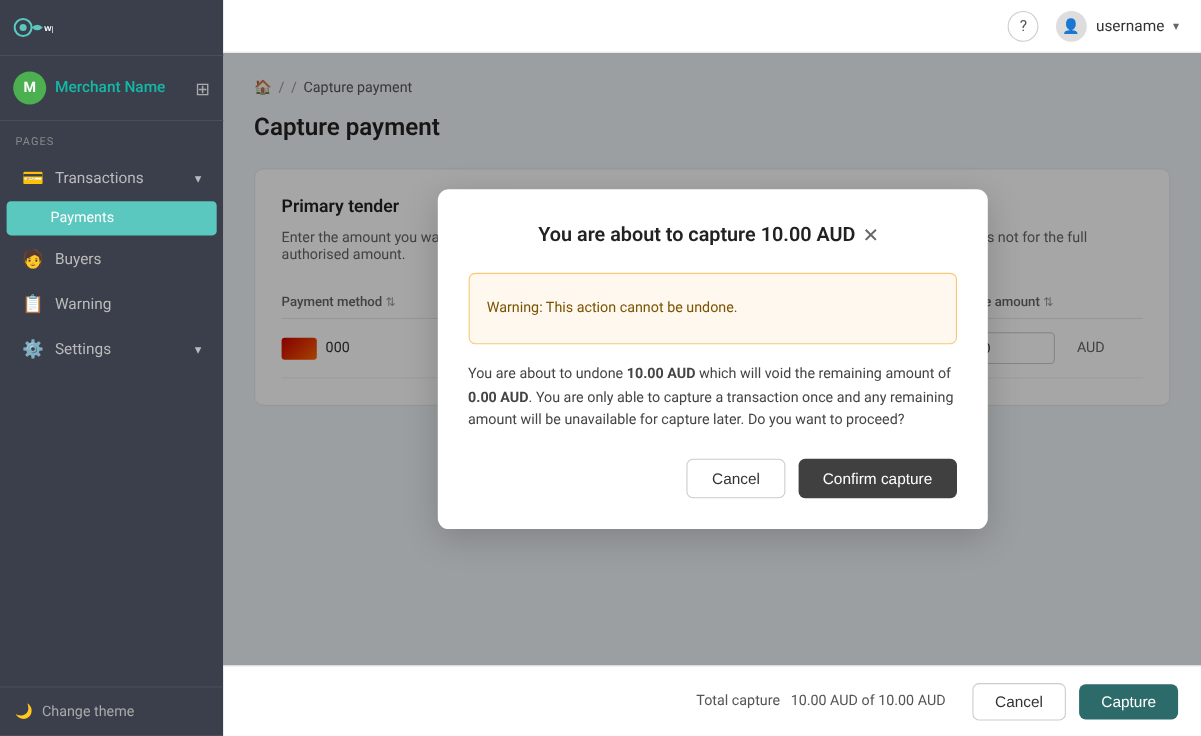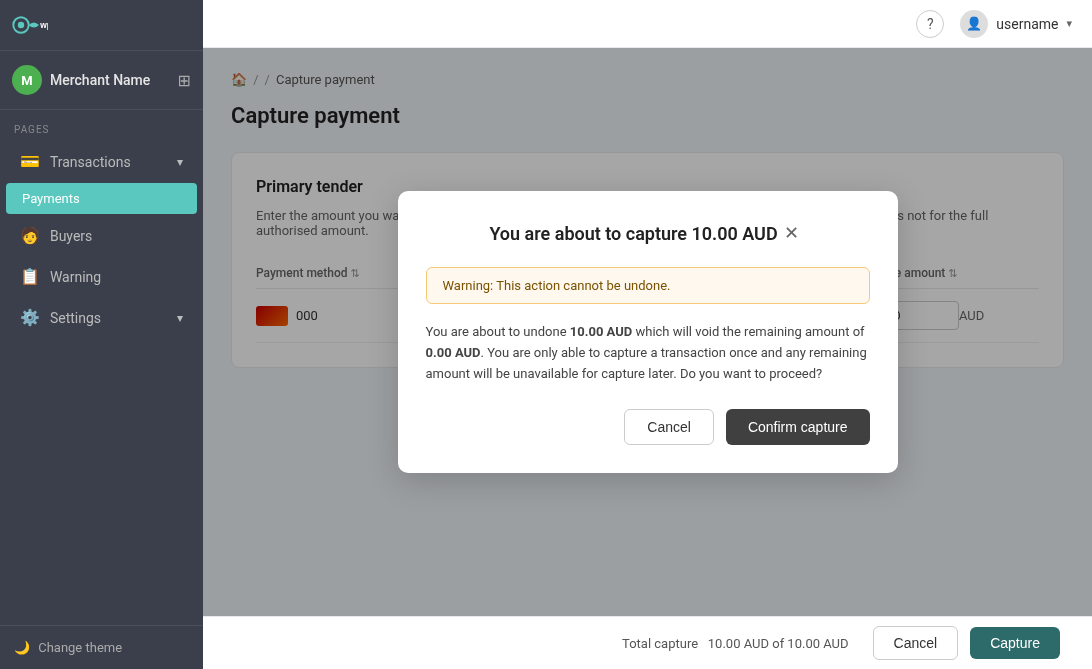--- a/index.html
+++ b/index.html
@@ -44,21 +44,21 @@
       border-radius: 50%;
       background: #4CAF50;
       display: flex;
       align-items: center;
       justify-content: center;
       color: white;
       font-size: 13px;
       font-weight: bold;
     }
     .merchant-name {
-      color: #e5e5e5;
+      color: #14b8a6;
       font-size: 14px;
       font-weight: 500;
       flex: 1;
     }
     .layout-icon {
       color: #aaa;
       font-size: 16px;
     }
     .pages-label {
       font-size: 10px;
@@ -76,21 +76,21 @@
       font-size: 14px;
       gap: 10px;
       border-radius: 4px;
       margin: 1px 6px;
     }
     .nav-item .nav-icon { font-size: 16px; }
     .nav-item .chevron { margin-left: auto; font-size: 12px; }
     .nav-sub-item {
       display: flex;
       align-items: center;
-      padding: 8px 14px 8px 16px;
+      padding: 8px 14px 8px 40px;
       cursor: pointer;
       color: #ccc;
       font-size: 13px;
       border-radius: 4px;
       margin: 1px 6px;
     }
     .nav-sub-item.active { background: #5bc8c0; color: #fff; }
     .sidebar-footer {
       margin-top: auto;
       padding: 14px;
@@ -227,41 +227,41 @@
       height: 20px;
       background: linear-gradient(135deg, #cc0000, #ff6600);
       border-radius: 3px;
       display: flex;
       align-items: center;
       justify-content: center;
     }
     .amount-input {
       display: flex;
       align-items: center;
-      gap: 0;
+      gap: 20px;
     }
     .amount-input input {
       width: 100px;
       padding: 6px 8px;
       border: 1px solid #ccc;
       border-radius: 4px;
       font-size: 13px;
       color: #333;
     }
     .aud-label { font-size: 13px; color: #666; }
 
     
     .bottom-bar {
-      height: 53px;
+      height: 64px;
       background: #fff;
       border-top: 1px solid #e5e9ee;
       display: flex;
       align-items: center;
       justify-content: flex-end;
-      padding: 0 32px;
+      padding: 0 21px;
       gap: 12px;
     }
     .total-capture-text {
       font-size: 13px;
       color: #555;
       margin-right: 12px;
     }
     .btn {
       padding: 8px 20px;
       border-radius: 6px;
@@ -318,21 +318,21 @@
       cursor: pointer;
       color: #666;
       font-size: 18px;
       border: none;
       background: none;
     }
     .warning-box {
       background: #fff8ee;
       border: 1px solid #f5c97a;
       border-radius: 6px;
-      padding: 10px 16px;
+      padding: 24px 16px;
       margin-bottom: 18px;
       font-size: 13px;
       color: #7a5200;
     }
     .modal-body-text {
       font-size: 13px;
       color: #444;
       line-height: 1.6;
       margin-bottom: 24px;
     }

